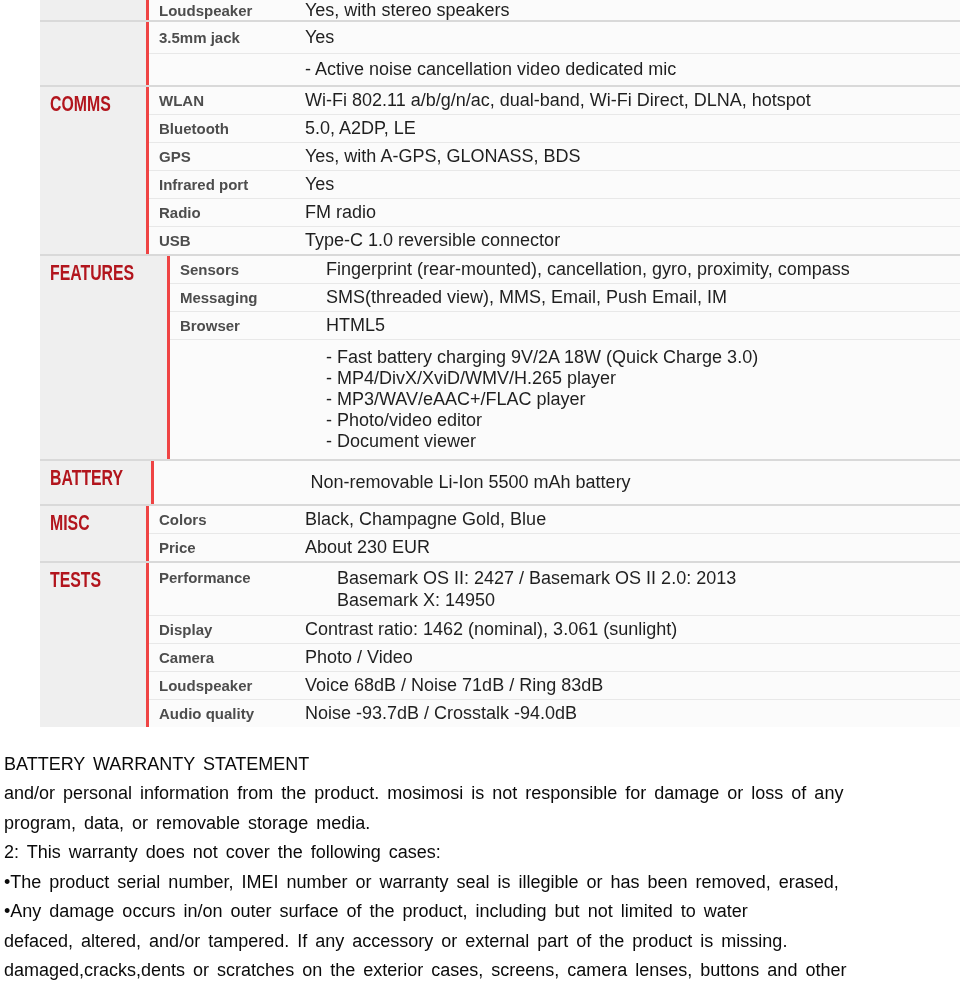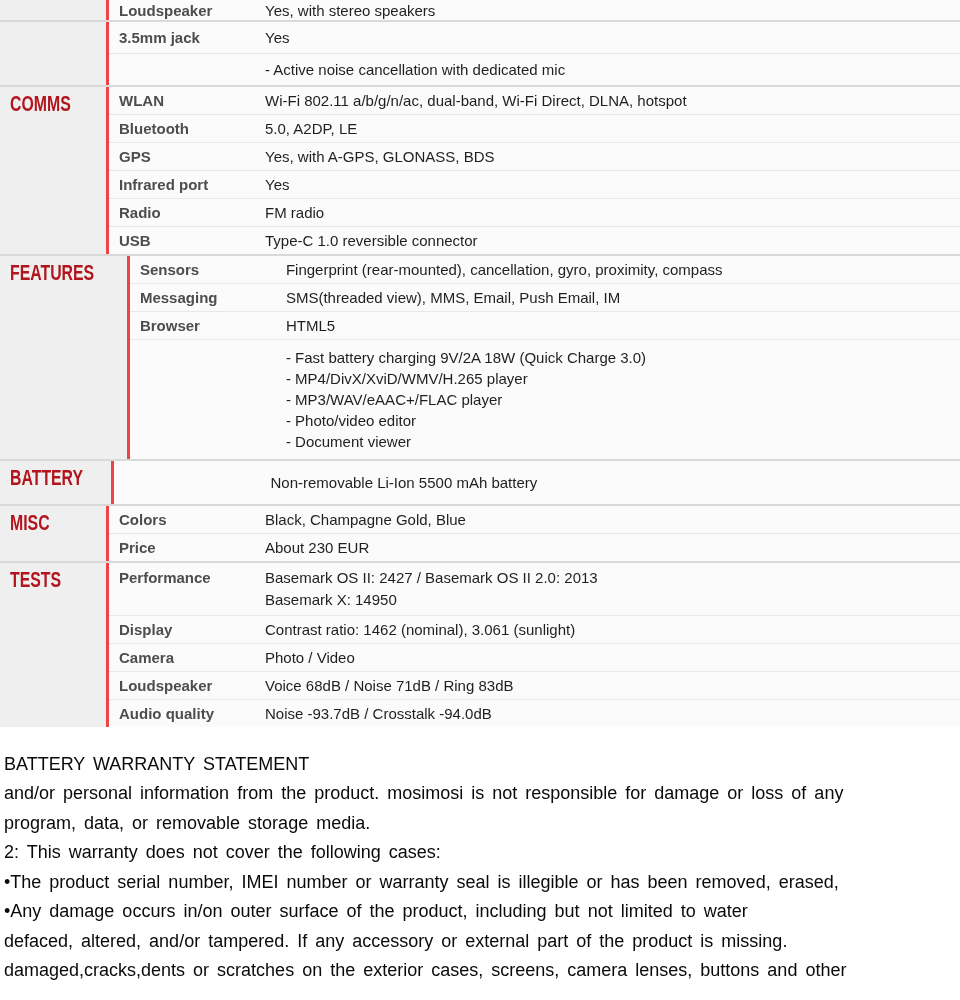--- a/index.html
+++ b/index.html
@@ -3,47 +3,47 @@
 <meta charset="utf-8">
 <style>
   html,body{margin:0;padding:0;}
   body{
     width:960px;height:1000px;overflow:hidden;background:#ffffff;
     font-family:"Liberation Sans", sans-serif;
     -webkit-font-smoothing:antialiased;
   }
   
   #spec-table{width:960px;}
-  .section{display:flex;border-top:2px solid var(--section-border,#d9d9d9);}
+  .section{display:flex;border-top:2px solid var(--section-border,#d9d9d9);margin-left:40px;}
   .section.first{border-top:none;}
   .left-col{
     flex:0 0 109px;background:var(--left-col-bg,#efefef);
     border-right:3px solid #ef4444;box-sizing:border-box;
   }
   .section-label{
     display:inline-block;margin:4px 0 0 10px;
     font-size:22px;font-weight:bold;color:var(--accent,#b2151d);
     transform:scaleX(0.72);transform-origin:left top;
     white-space:nowrap;letter-spacing:0px;
   }
   .rows{flex:1;background:var(--row-bg,#fbfbfb);min-width:0;}
   .row{display:flex;padding:3px 0;}
   .row + .row{border-top:1px solid var(--row-border,#e8e8e8);}
   .field{
     flex:0 0 146px;padding-left:10px;box-sizing:content-box;
     font-size:15px;font-weight:bold;color:#4d4d4d;line-height:21px;
   }
-  .value{flex:1;font-size:15px;color:#1f1f1f;}
+  .value{flex:1;font-size:18px;color:#1f1f1f;}
   .value div{line-height:21px;}
   
   .sec-0 .row{padding:0;height:20px;overflow:hidden;}
   .sec-1 .row{padding:5px 0;}
   .sec-3 .row:last-child{padding:7px 0;}
   .sec-4 .row{padding:11px 0;}
-  .sec-6 .row:first-child{padding:4px 0;}
+  .sec-6 .row:first-child{padding:4px 0;gap:32px;}
   .sec-6 .row:first-child .value div{line-height:22px;}
   
   #warranty{
     padding:22px 4px 0 4px;
     font-size:18px;line-height:29.5px;color:#0a0a0a;
     word-spacing:3px;
   }
   #warranty .w-title{line-height:30px;}
   #warranty .w-line{white-space:nowrap;}
 </style>
@@ -73,21 +73,21 @@
   <div class="row">
     <div class="field">3.5mm jack</div>
     <div class="value">
             <div>Yes</div>
           </div>
   </div>
 
   <div class="row">
     <div class="field"></div>
     <div class="value">
-            <div>- Active noise cancellation with dedicated mic</div>
+            <div>- Active noise cancellation video dedicated mic</div>
           </div>
   </div>
 </div>
   </div>
 
   <div class="section sec-2">
     <div class="left-col">
       <span class="section-label">COMMS</span>
     </div>
     <div class="rows">

